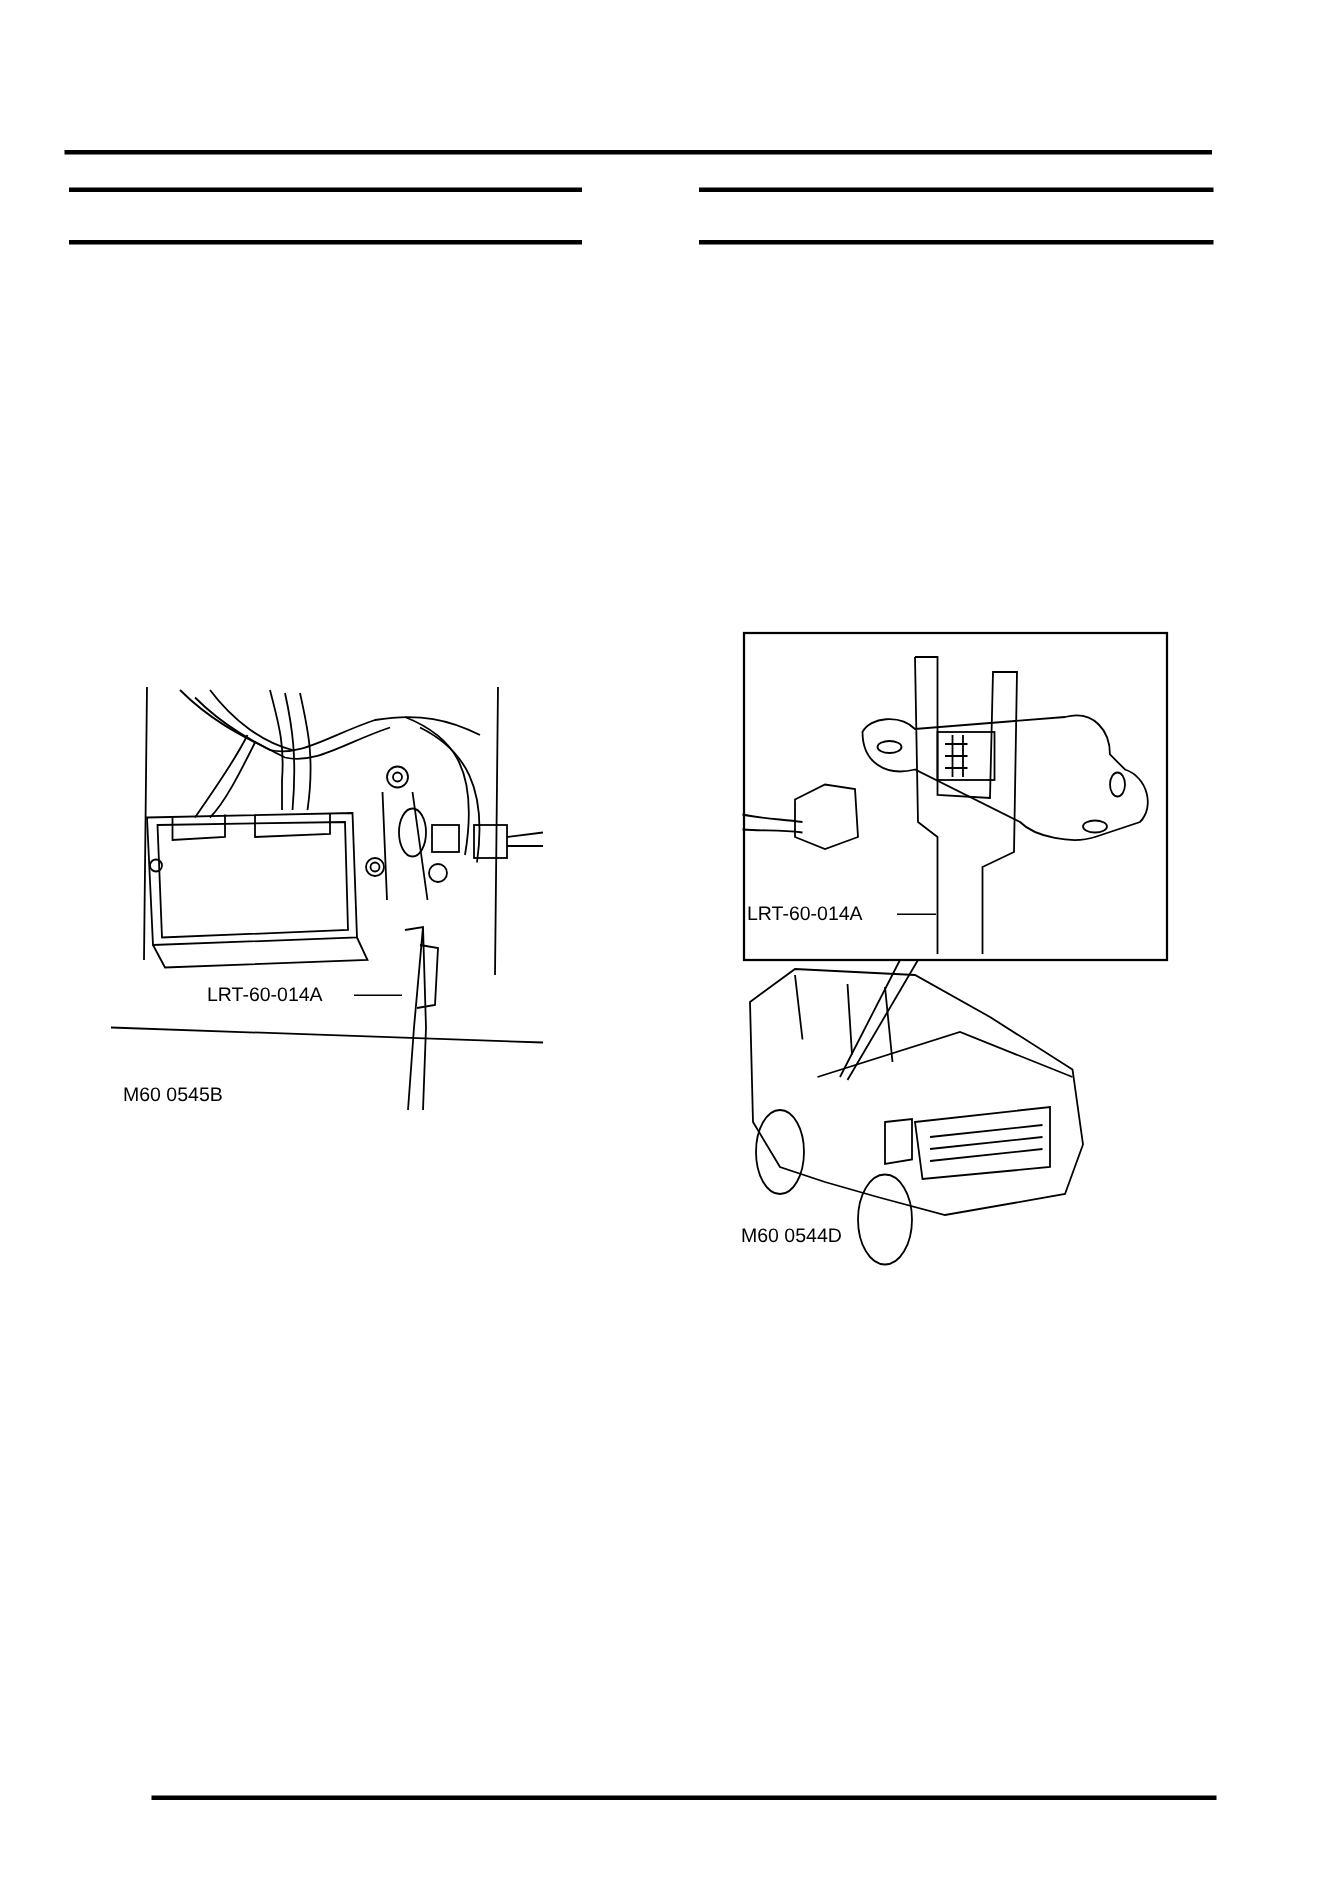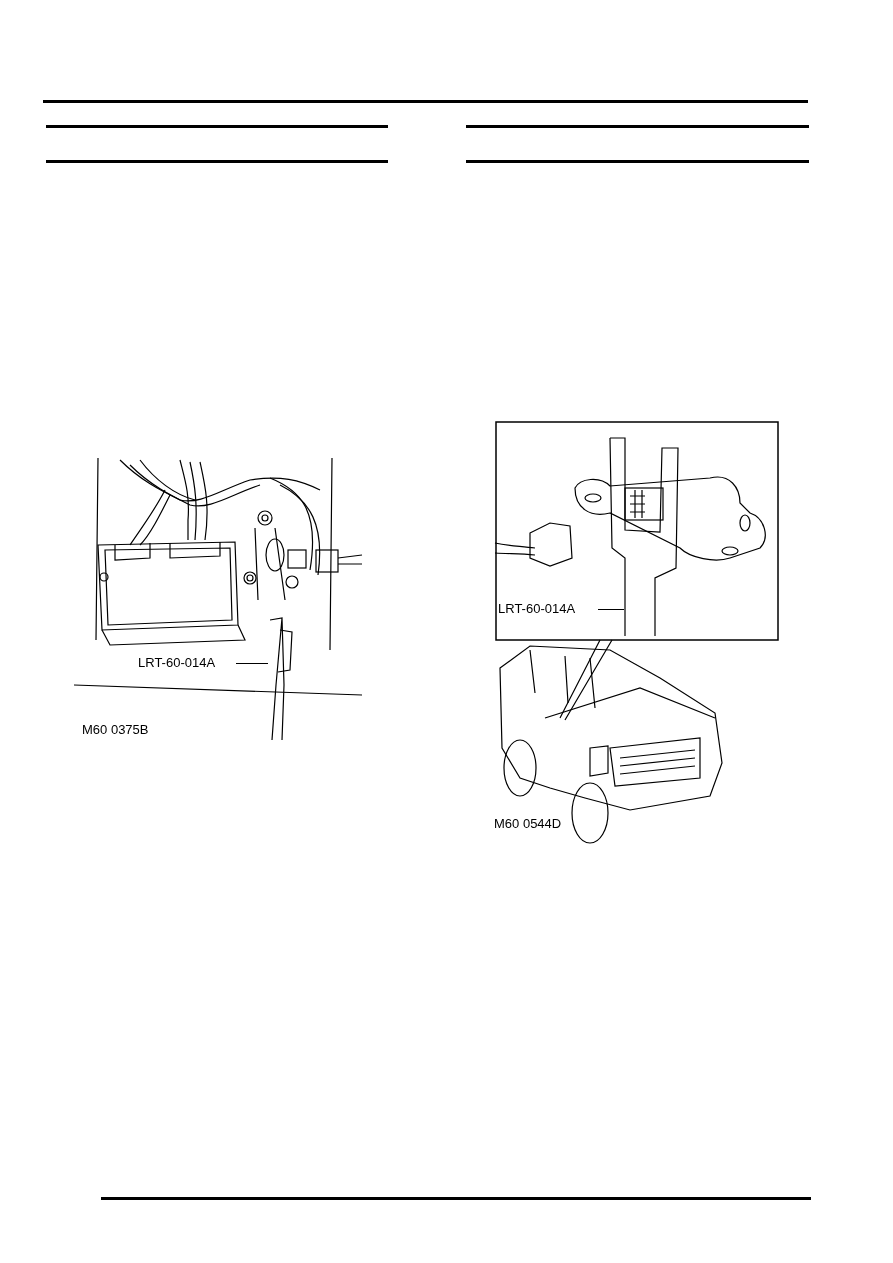--- a/index.html
+++ b/index.html
@@ -53,21 +53,21 @@
       <circle cx="180" cy="128" r="6"></circle>
       <circle cx="180" cy="128" r="3"></circle>
       <circle cx="34" cy="127" r="4"></circle>
 
       <path d="M200 170 L212 168 L206 235 L202 290 M212 168 L214 235 L212 290"></path>
       <path d="M210 180 L222 182 L220 220 L208 222"></path>
     </g>
   </svg>
   <div class="label" style="left:68px; top:205px;">LRT-60-014A</div>
   <div class="rule" style="left:166px; top:213px; width:32px; height:1px;"></div>
-  <div class="label" style="left:12px; top:272px;">M60 0375B</div>
+  <div class="label" style="left:12px; top:272px;">M60 0545B</div>
 </div>
 
 <div class="fig" style="left:490px; top:418px; width:300px; height:430px;">
   <svg width="300" height="430" viewBox="0 0 300 430">
 
     <rect x="6" y="4" width="282" height="218" fill="#fff" stroke="#000" stroke-width="1.5"></rect>
     <g fill="none" stroke="#000" stroke-width="1.2">
 
       <path d="M85 70 C90 60 110 58 120 68 L220 60 C240 55 250 70 250 85 L260 95 C275 100 280 120 270 130 L240 140 C225 145 200 140 190 130 L120 95 C100 100 85 90 85 70 Z"></path>
       <ellipse cx="103" cy="80" rx="8" ry="4"></ellipse>

